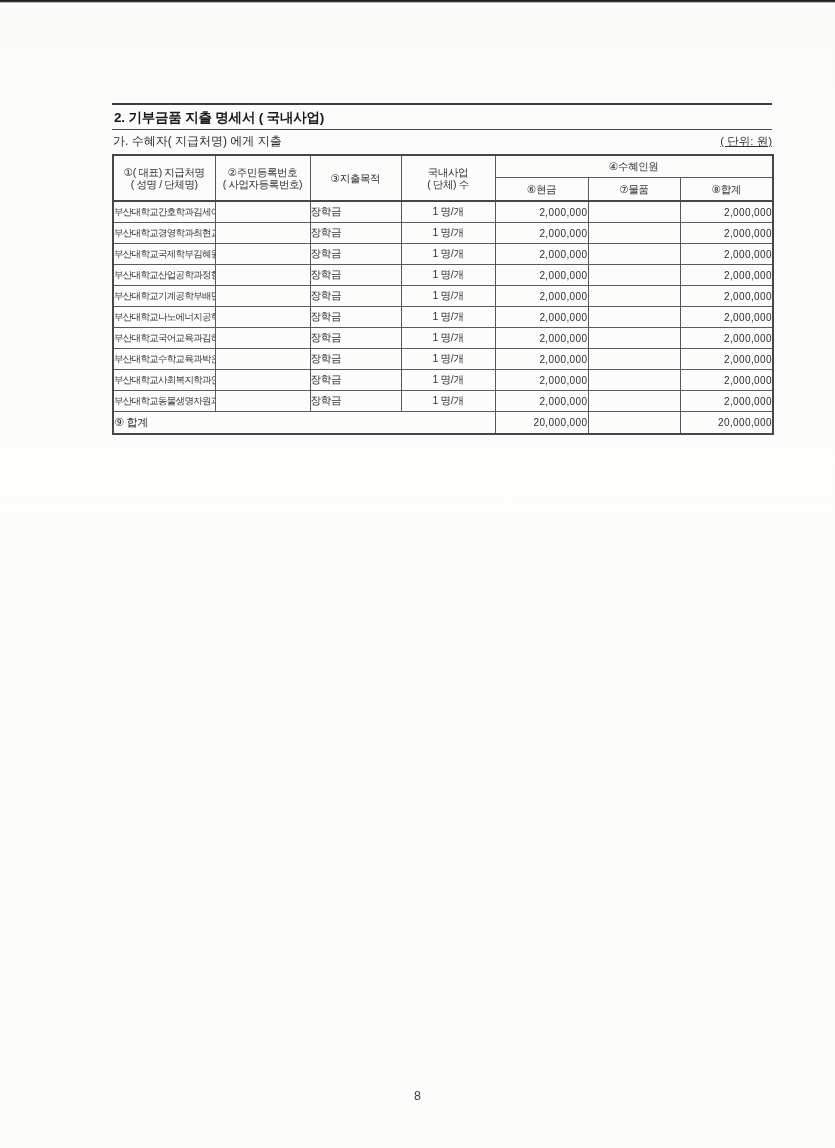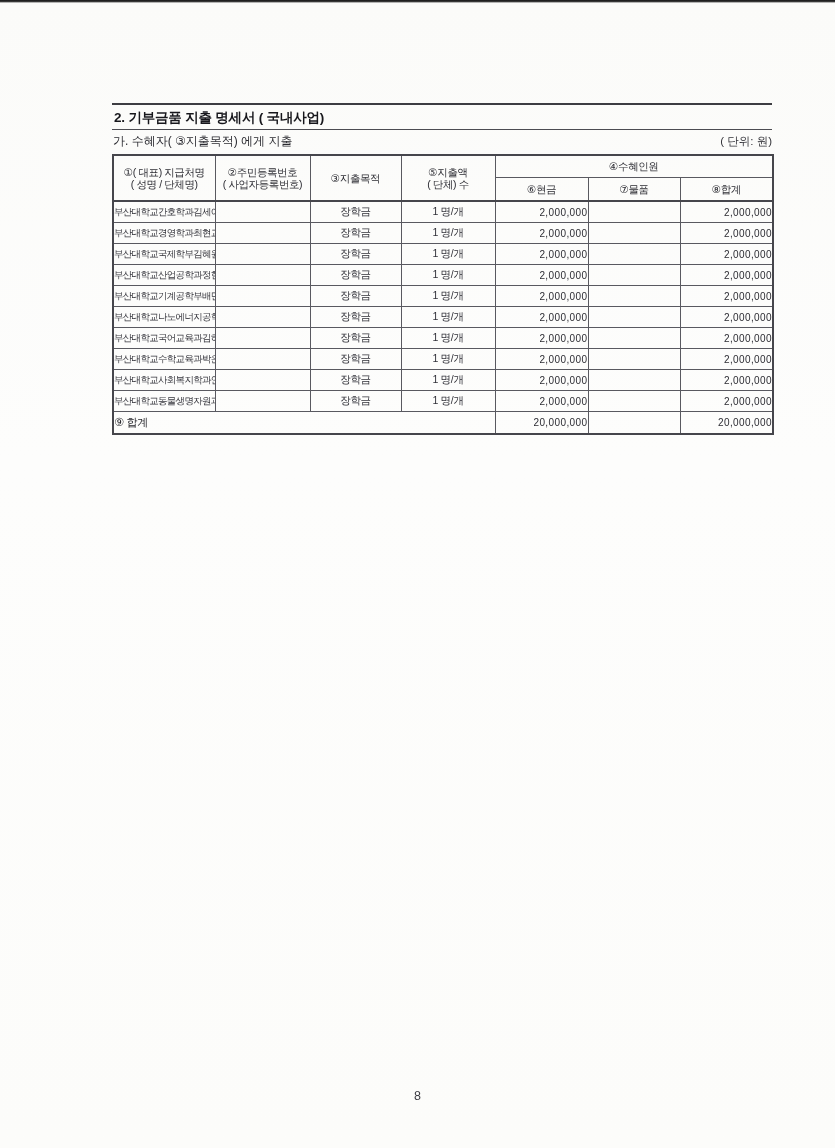--- a/index.html
+++ b/index.html
@@ -19,21 +19,21 @@
   .top-rule{height:2px;background:#3d3d42;}
   .doc-title{
     font-size:13.5px;font-weight:bold;color:#17171c;
     letter-spacing:-0.2px;padding:5px 0 4px 2px;line-height:15px;
   }
   .title-rule{height:1px;background:#4c4c52;}
   .sub-row{
     display:flex;justify-content:space-between;align-items:flex-end;
     padding:5px 0 6px 1px;font-size:12px;color:#2b2b31;line-height:13px;
   }
-  .unit-label{font-size:11.5px;color:#34343a;}
+  .unit-label{font-size:11.5px;color:#34343a;text-decoration:underline;}
   table.sheet{
     border-collapse:collapse;table-layout:fixed;width:660px;
     border:2px solid #46464c;
     padding-left:44px;
   }
   table.sheet th,table.sheet td{
     border:1px solid #595960;
     padding:0;margin:0;overflow:hidden;white-space:nowrap;
     vertical-align:middle;
   }
@@ -43,21 +43,21 @@
   }
   tr.h-group th{height:21px;}
   tr.h-sub th{height:22px;}
   thead tr.h-sub th, thead th[rowspan]{border-bottom:2px solid #46464c;}
   tbody td{height:20px;font-size:10.5px;color:#303038;}
   td.c-name{
     font-size:9.5px;letter-spacing:-0.7px;padding-left:3px;
     text-align:left;color:#35353c;
   }
   td.c-reg{}
-  td.c-purpose{text-align:center;padding-left:5px;letter-spacing:-0.3px;}
+  td.c-purpose{text-align:left;padding-left:5px;letter-spacing:-0.3px;}
   td.c-count{text-align:center;padding-right:12px;letter-spacing:-0.3px;}
   td.c-num{
     text-align:right;padding-right:9px;font-size:10px;
     letter-spacing:0.4px;color:#2c2c33;
   }
   tfoot td{height:21px;}
   tfoot td.t-label{font-size:11px;letter-spacing:-0.2px;}
   .page-num{
     position:absolute;top:1089px;left:0;width:100%;
     text-align:center;font-size:12.5px;color:#3c3c44;
@@ -68,21 +68,21 @@
 
 <div class="page">
   <div class="scan-edge-top"></div>
 
   <div class="content">
     <div class="top-rule"></div>
     <div class="doc-title">2. 기부금품 지출 명세서 ( 국내사업)</div>
     <div class="title-rule"></div>
 
     <div class="sub-row">
-      <span>가. 수혜자( ③지출목적) 에게 지출</span>
+      <span>가. 수혜자( 지급처명) 에게 지출</span>
       <span class="unit-label">( 단위: 원)</span>
     </div>
 
     <table class="sheet">
       <colgroup>
         <col style="width:102px">
           <col style="width:95px">
           <col style="width:91px">
         <col style="width:94px">
           <col style="width:93px">
@@ -94,21 +94,21 @@
           <th rowspan="2">
             <div>①( 대표) 지급처명</div>
             <div>( 성명 / 단체명)</div>
           </th>
           <th rowspan="2">
             <div>②주민등록번호</div>
             <div>( 사업자등록번호)</div>
           </th>
           <th rowspan="2">③지출목적</th>
           <th rowspan="2">
-            <div>⑤지출액</div>
+            <div>국내사업</div>
             <div>( 단체) 수</div>
           </th>
           <th colspan="3">④수혜인원</th>
         </tr>
         <tr class="h-sub">
           <th>⑥현금</th>
           <th>⑦물품</th>
           <th>⑧합계</th>
         </tr>
       </thead>

